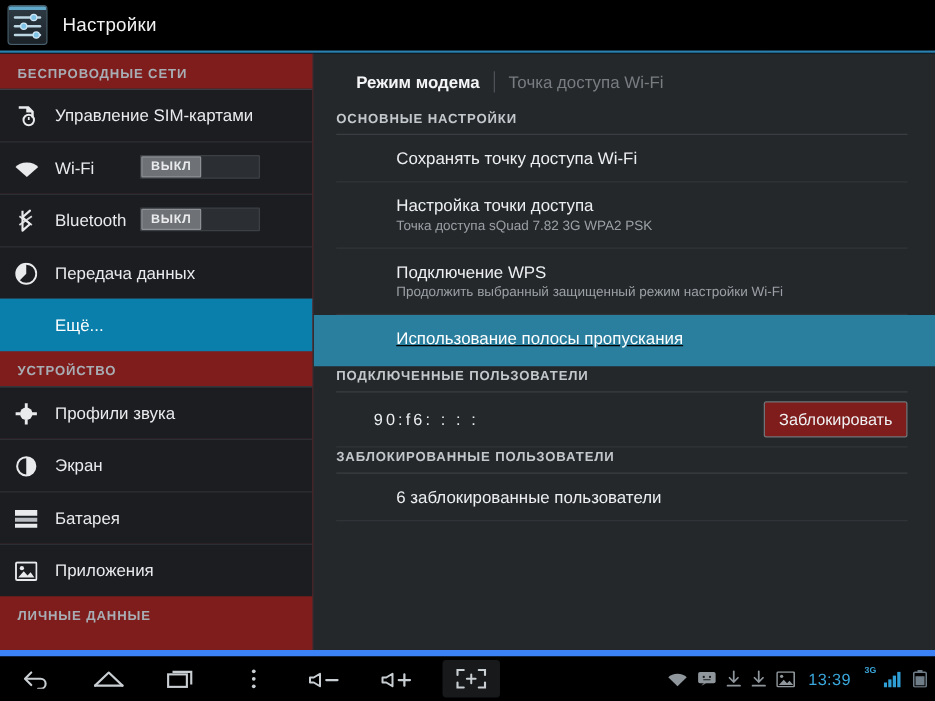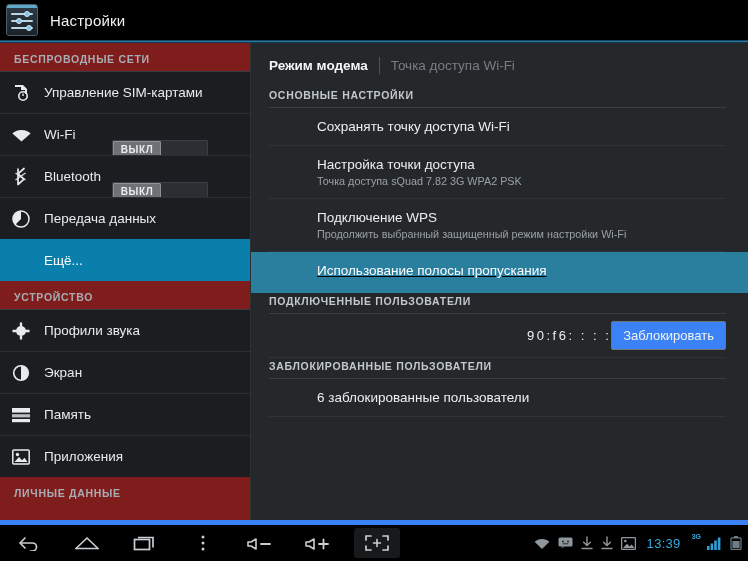--- a/index.html
+++ b/index.html
@@ -121,21 +121,21 @@
     color: #e9eaec;
     font-size: 13.5px;
     white-space: nowrap;
   }
   .side-row.sel .lbl { color: #ffffff; padding-left: 0; }
   .side-row.sel .ic { visibility: hidden; }
 
   
   .toggle {
     position: absolute;
-    right: 42px; top: 26px;
+    right: 42px; top: 10px;
     width: 96px; height: 19px;
     background: #2b2e32;
     border: 1px solid #3c4045;
     border-radius: 1px;
   }
   .toggle .knob {
     position: absolute;
     left: 0; top: 0;
     width: 48px; height: 17px;
     background: #6e7276;
@@ -151,21 +151,21 @@
   
   #content {
     flex: 1 1 auto;
     background: #25282b;
     overflow: hidden;
     position: relative;
   }
   #breadcrumb {
     display: flex;
     align-items: center;
-    padding: 14px 0 13px 18px;
+    padding: 14px 0 13px 34px;
     font-size: 13.5px;
     text-align: center;
   }
   #breadcrumb .crumb-active {
     color: #f4f5f6;
     font-weight: bold;
   }
   #breadcrumb .crumb-sep {
     width: 1px; height: 17px;
     background: #4e5257;
@@ -210,30 +210,30 @@
   }
   .c-row.hl .t { color: #ffffff; }
 
   .user-row {
     margin: 0 22px 0 18px;
     border-bottom: 1px solid #303438;
     height: 44px;
     display: flex;
     align-items: center;
     padding-left: 30px;
-    justify-content: flex-end;
+    justify-content: space-between;
   }
   .user-row .mac {
     color: #eceef0;
     font-size: 13px;
     font-family: "Liberation Sans", sans-serif;
     letter-spacing: 2.5px;
   }
   .blk-btn {
-    background: #3b82f6;
+    background: #7f1d1d;
     border: 1px solid #6f7478;
     border-radius: 2px;
     color: #f0f1f2;
     font-size: 13px;
     padding: 6px 11px;
     margin-right: 0;
     cursor: pointer;
     font-family: "Liberation Sans", sans-serif;
   }
 
@@ -378,21 +378,21 @@
       </div>
 
       <div class="side-row">
         <span class="ic">
           <svg width="18" height="16" viewBox="0 0 18 16">
               <rect x="0" y="1" width="18" height="4.6" fill="#e8eaec"></rect>
               <rect x="0" y="7.2" width="18" height="3.2" fill="#b9bdc1"></rect>
               <rect x="0" y="12" width="18" height="3.2" fill="#e8eaec"></rect>
             </svg>
         </span>
-        <span class="lbl">Память</span>
+        <span class="lbl">Батарея</span>
       </div>
 
 
       <div class="side-row">
         <span class="ic">
           <svg width="18" height="16" viewBox="0 0 18 16">
               <rect x="0.8" y="1" width="16.4" height="14" rx="1" fill="none" stroke="#e8eaec" stroke-width="1.5"></rect>
               <circle cx="5.5" cy="5.5" r="1.7" fill="#e8eaec"></circle>
               <path d="M2.5 13l4.5-5 3 3.3 2.5-2.6 3 4.3z" fill="#e8eaec"></path>
             </svg>

